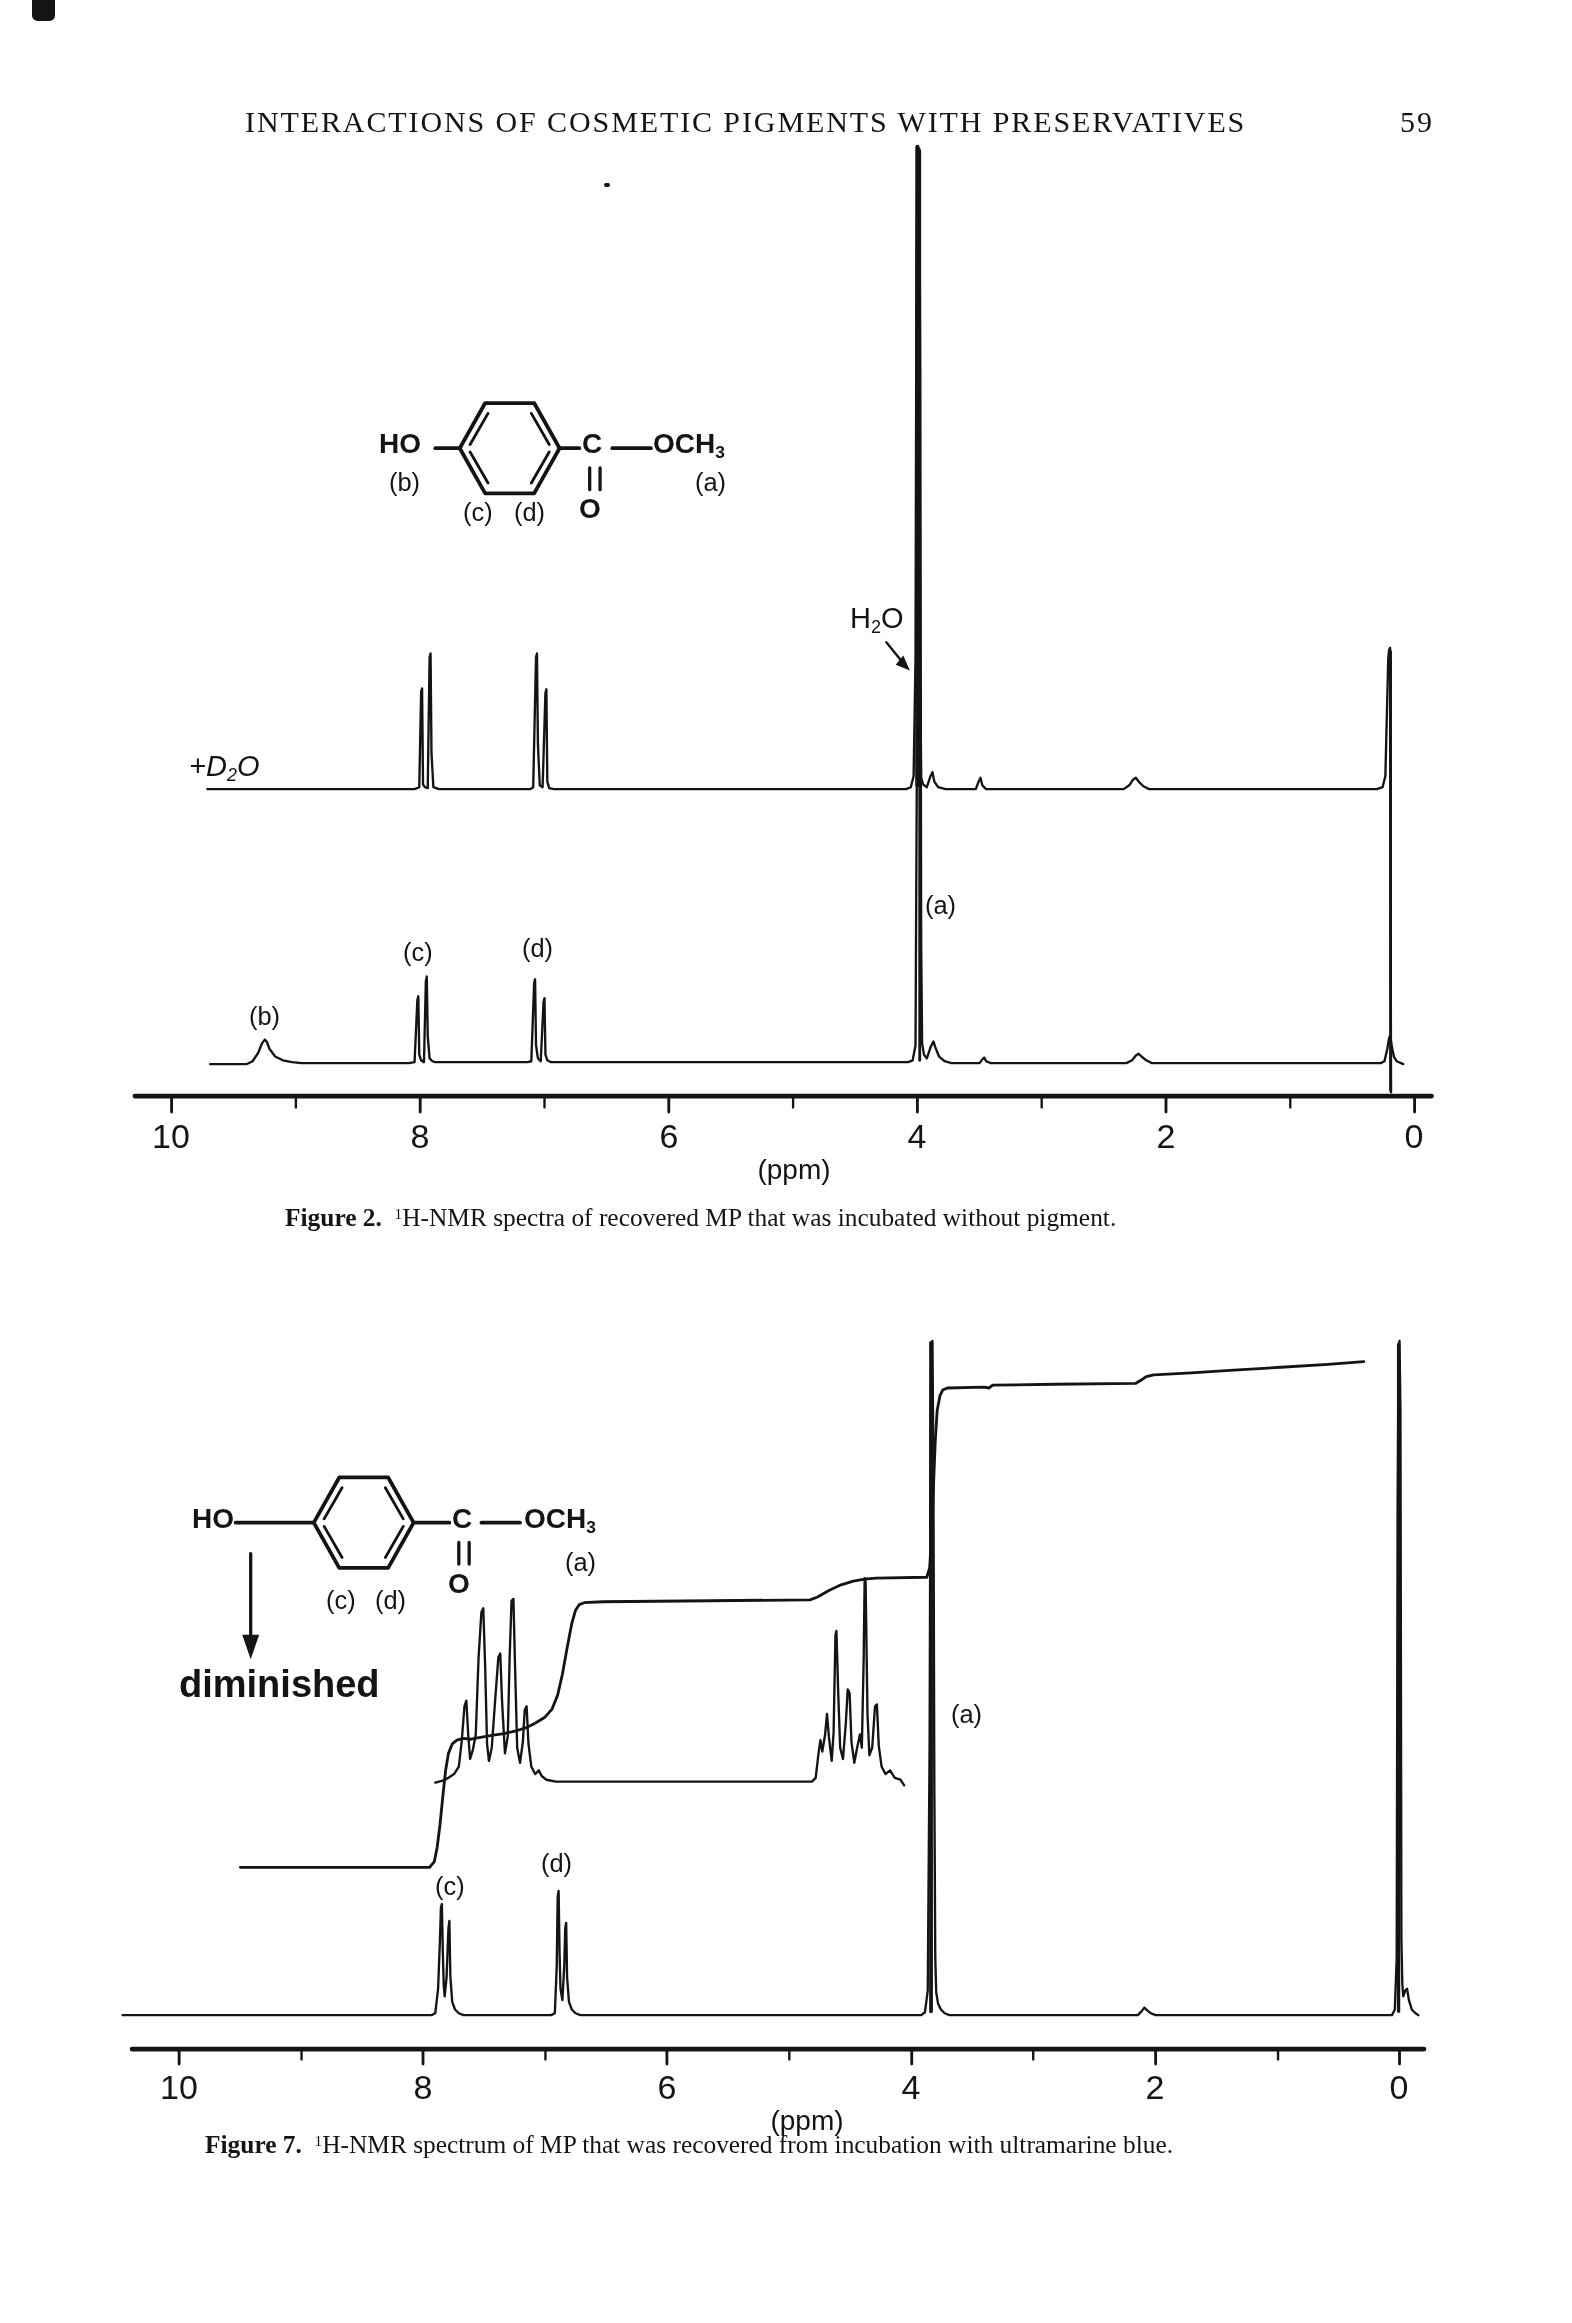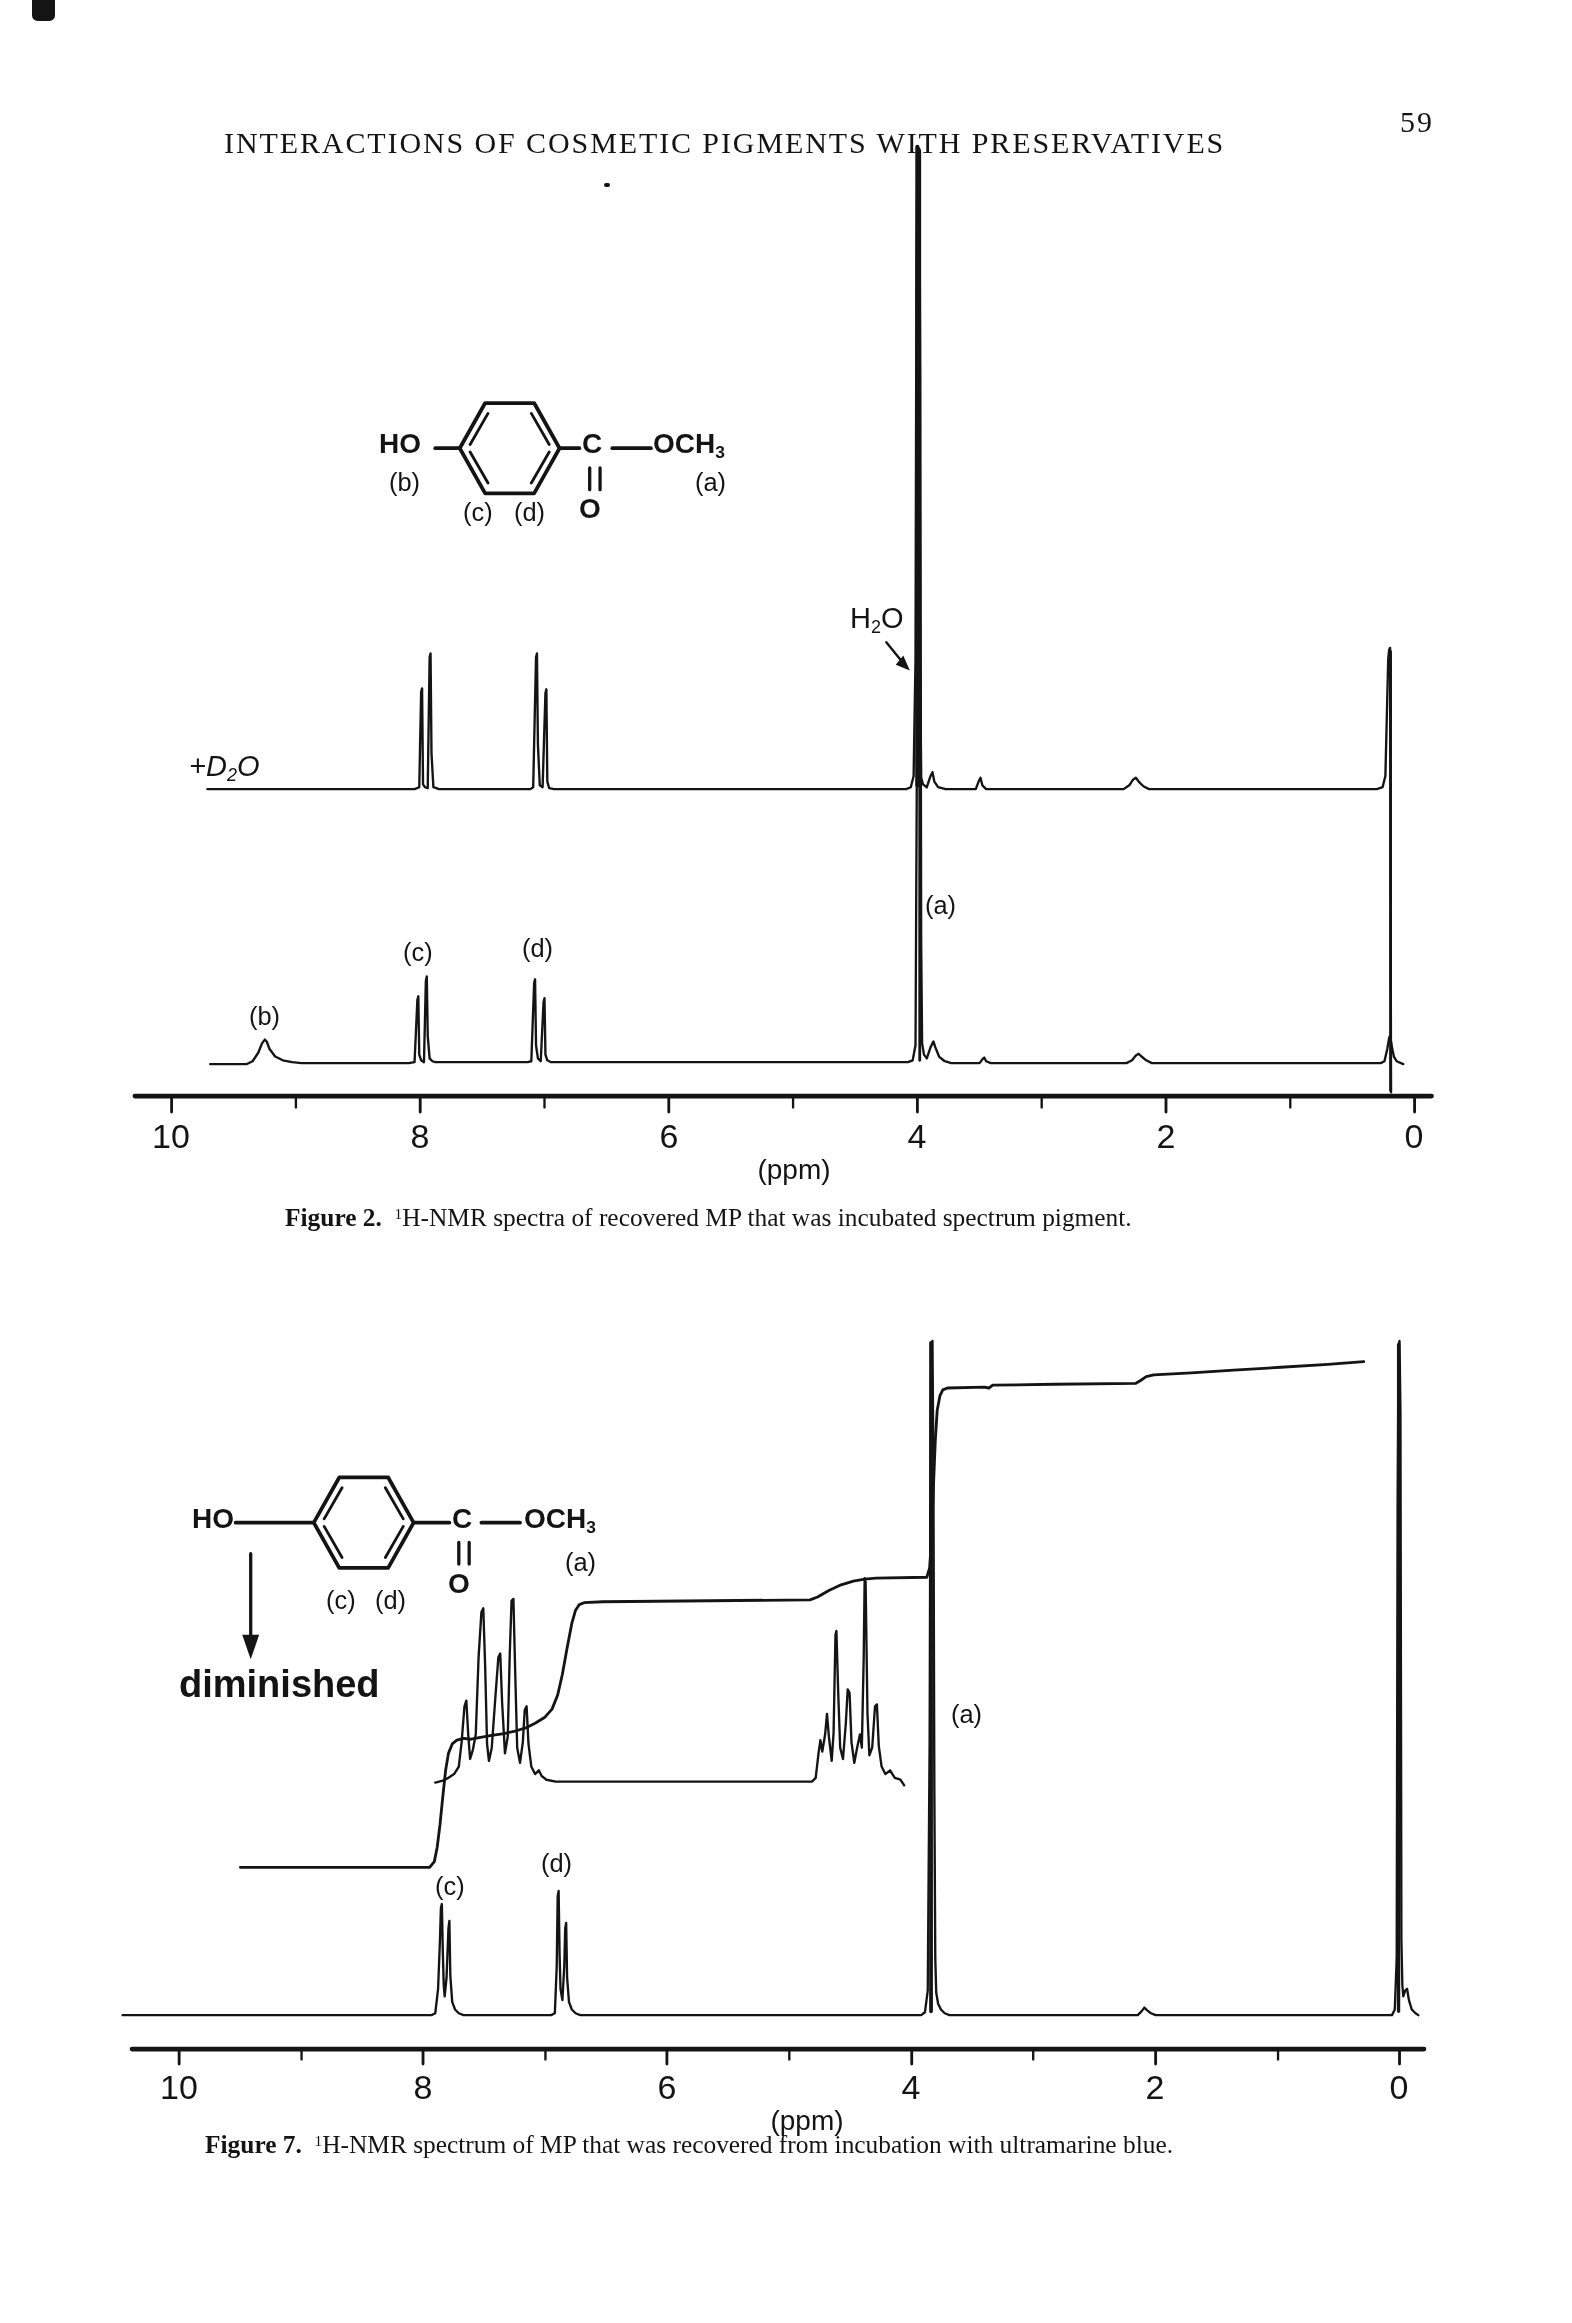--- a/index.html
+++ b/index.html
@@ -25,21 +25,21 @@
   .speck{position:absolute;background:#141414;}
 </style>
 </head>
 <body>
 
 <div id="page">
 
   <div class="speck" style="left:32px;top:0;width:22.6px;height:21px;border-radius:0 0 5.6px 5.6px;"></div>
   <div class="speck" style="left:604px;top:183px;width:5.6px;height:3.8px;border-radius:1.9px;"></div>
 
-  <div class="abs serif header" style="left:224px;top:105px;margin-top:21px;">INTERACTIONS OF COSMETIC PIGMENTS WITH PRESERVATIVES</div>
+  <div class="abs serif header" style="left:245px;top:105px;">INTERACTIONS OF COSMETIC PIGMENTS WITH PRESERVATIVES</div>
   <div class="abs serif header" style="left:1400px;top:105px;">59</div>
 
   <svg class="art" viewBox="0 0 1670 2468">
     <g stroke="#141414" fill="none" stroke-linecap="round" stroke-linejoin="round">
 
       <g>
         <path d="M462 476 H488" stroke-width="4"></path>
         <path d="M488 476 L515 428 L567 428 L594 476 L567 524 L515 524 Z" stroke-width="4"></path>
         <path d="M499 472 L518 439 M564 439 L583 472 M499 480 L518 513 M564 513 L583 480" stroke-width="3"></path>
         <path d="M594 476 H615" stroke-width="4"></path>
@@ -106,21 +106,21 @@
   <div class="abs tick" style="left:171px;top:1119px;">10</div>
   <div class="abs tick" style="left:420px;top:1119px;">8</div>
   <div class="abs tick" style="left:669px;top:1119px;">6</div>
   <div class="abs tick" style="left:917px;top:1119px;">4</div>
   <div class="abs tick" style="left:1166px;top:1119px;">2</div>
   <div class="abs tick" style="left:1414px;top:1119px;">0</div>
   <div class="abs ppm" style="left:794px;top:1156px;">(ppm)</div>
 
   <div class="abs serif caption" style="left:285px;top:1203px;">
     <b>Figure 2.</b>&nbsp;
-    <span class="sup">1</span><span>H-NMR spectra of recovered MP that was incubated spectrum pigment.</span>
+    <span class="sup">1</span><span>H-NMR spectra of recovered MP that was incubated without pigment.</span>
   </div>
 
   <div class="abs chem" style="left:192px;top:1505px;"><span>HO</span></div>
   <div class="abs chem" style="left:452px;top:1505px;"><span>C</span></div>
   <div class="abs chem" style="left:524px;top:1505px;"><span>OCH</span><span class="sub">3</span></div>
   <div class="abs chem" style="left:448px;top:1570px;"><span>O</span></div>
   <div class="abs chemlab" style="left:326px;top:1588px;">(c)</div>
   <div class="abs chemlab" style="left:375px;top:1588px;">(d)</div>
   <div class="abs chemlab" style="left:565px;top:1550px;">(a)</div>
   <div class="abs dim" style="left:179px;top:1665px;">diminished</div>

